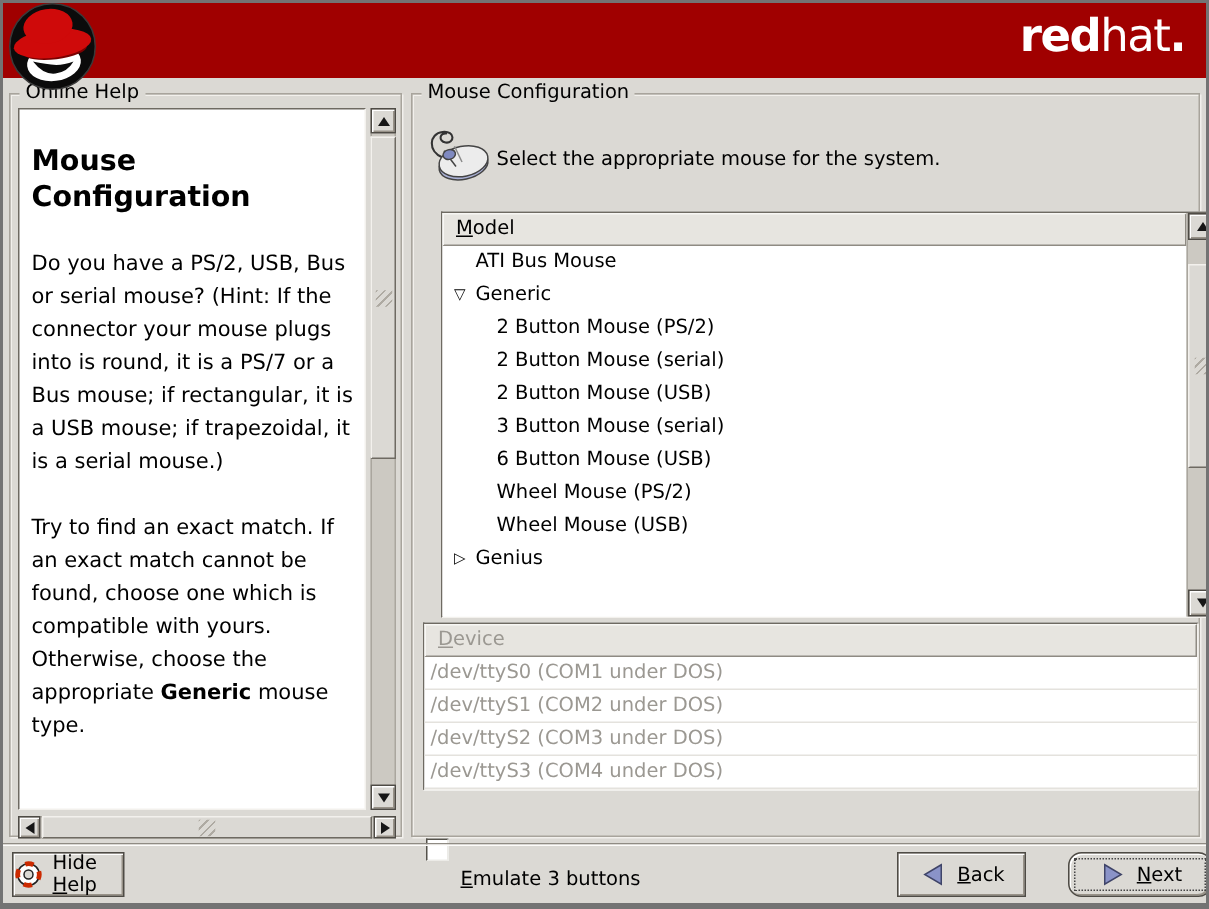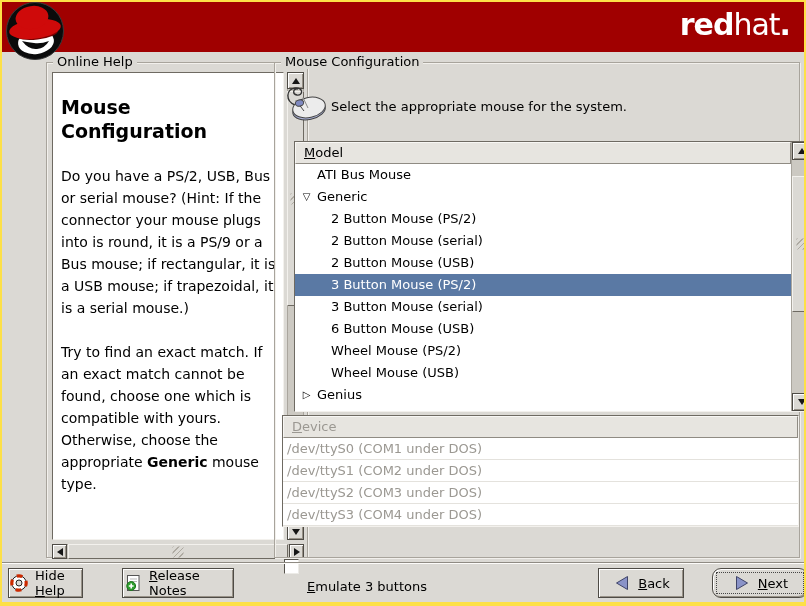--- a/index.html
+++ b/index.html
@@ -1,40 +1,40 @@
 <!DOCTYPE html>
 <html><head>
 <meta charset="utf-8">
 <style>
   * { margin:0; padding:0; box-sizing:border-box; }
   html,body { background:#000; }
   body { font-family:"DejaVu Sans","Liberation Sans",sans-serif; }
   .screen {
-    position:relative; width:806px; height:606px; background:#fde047;
+    position:relative; width:806px; height:606px; background:#737373;
     overflow:hidden;
   }
   .inner {
     position:absolute; left:2px; top:2px; width:802px; height:600px;
     background:#dbd9d4; overflow:hidden;
   }
   
   .banner { position:absolute; left:0; top:0; width:802px; height:50px; background:#a00000; }
   .logo { position:absolute; left:2px; top:-1px; width:62px; height:62px; z-index:5; }
   .wordmark { position:absolute; right:14px; top:5px; color:#fff; font-size:30px; letter-spacing:-1px; }
   .wordmark .b { font-weight:bold; }
   
   .frame {
     position:absolute; border:1px solid #a8a49c;
     box-shadow:inset 1px 1px 0 #f2f0ec, 1px 1px 0 #f2f0ec;
   }
   .frame-label {
     position:absolute; top:-9px; left:6px; background:#dbd9d4;
     padding:0 4px; font-size:13px; color:#000; white-space:nowrap;
   }
-  .frame-help  { left:4px;  top:60px; width:262px; height:496px;margin-left:40px; }
+  .frame-help  { left:4px;  top:60px; width:262px; height:496px; }
   .frame-main  { left:272px; top:60px; width:526px; height:496px; }
   
   .help-viewport {
     position:absolute; left:5px; top:9px; width:232px; height:468px;
     background:#fff; overflow:hidden;
     border:1px solid; border-color:#6e6a62 #f3f1ed #f3f1ed #6e6a62;
   }
   .help-content { padding:22px 6px 0 8px; color:#000; }
   .help-title { font-size:19px; font-weight:bold; line-height:24px; }
   .help-p { font-size:14px; line-height:22px; margin-top:22px; }
@@ -142,21 +142,21 @@
       <ellipse cx="31" cy="28" rx="26" ry="9.5" fill="#cf0a0a" transform="rotate(-7 31 28)"></ellipse>
       <ellipse cx="28" cy="16.5" rx="16.5" ry="11.5" fill="#cf0a0a" transform="rotate(-9 28 16.5)"></ellipse>
     </svg>
 
     <div class="frame frame-help">
       <span class="frame-label">Online Help</span>
 
       <div class="help-viewport">
         <div class="help-content">
           <div class="help-title">Mouse Configuration</div>
-          <div class="help-p">Do you have a PS/2, USB, Bus or serial mouse? (Hint: If the connector your mouse plugs into is round, it is a PS/9 or a Bus mouse; if rectangular, it is a USB mouse; if trapezoidal, it is a serial mouse.)</div>
+          <div class="help-p">Do you have a PS/2, USB, Bus or serial mouse? (Hint: If the connector your mouse plugs into is round, it is a PS/7 or a Bus mouse; if rectangular, it is a USB mouse; if trapezoidal, it is a serial mouse.)</div>
           <div class="help-p"><span>Try to find an exact match. If an exact match cannot be found, choose one which is compatible with yours. Otherwise, choose the appropriate </span><span class="b">Generic</span><span> mouse type.</span></div>
 
         </div>
       </div>
 
       <div class="sb help-vsb">
         <div class="sbtn up">
             <span class="tri-up"></span>
           </div>
         <div class="thumb">
@@ -194,21 +194,20 @@
       <div class="instruction">Select the appropriate mouse for the system.</div>
 
       <div class="listbox model-list">
         <div class="model-main">
           <div class="list-header"><span class="u">M</span><span>odel</span></div>
           <div class="trow ind1"><span>ATI Bus Mouse</span></div>
           <div class="trow ind1"><span class="expander">▽</span><span>Generic</span></div>
           <div class="trow ind2"><span>2 Button Mouse (PS/2)</span></div>
           <div class="trow ind2"><span>2 Button Mouse (serial)</span></div>
           <div class="trow ind2"><span>2 Button Mouse (USB)</span></div>
-          <div class="trow ind2 sel"><span>3 Button Mouse (PS/2)</span></div>
           <div class="trow ind2"><span>3 Button Mouse (serial)</span></div>
           <div class="trow ind2"><span>6 Button Mouse (USB)</span></div>
           <div class="trow ind2"><span>Wheel Mouse (PS/2)</span></div>
           <div class="trow ind2"><span>Wheel Mouse (USB)</span></div>
           <div class="trow ind1"><span class="expander">▷</span><span>Genius</span></div>
         </div>
         <div class="model-vsb">
           <div class="sbtn up">
               <span class="tri-up"></span>
             </div>
@@ -239,29 +238,20 @@
 
     <div class="pushbtn btn-hide-help">
       <svg class="icon16" viewBox="0 0 20 20">
         <circle cx="10" cy="10" r="7.2" fill="#fff" stroke="#222"></circle>
         <circle cx="10" cy="10" r="7.2" fill="none" stroke="#cc2a00" stroke-width="3.2" stroke-dasharray="5.65 5.65" stroke-dashoffset="2.4"></circle>
         <circle cx="10" cy="10" r="3" fill="#dbd9d4" stroke="#222"></circle>
       </svg>
       <span><span>Hide </span><span class="u">H</span><span>elp</span></span>
     </div>
 
-    <div class="pushbtn btn-release">
-      <svg class="icon16" viewBox="0 0 20 20">
-        <rect x="4.5" y="2.5" width="11.5" height="15" fill="#fff" stroke="#555"></rect>
-        <path d="M7,6 h7 M7,8.5 h7 M7,11 h4" stroke="#b8b8b8" stroke-width="1"></path>
-        <circle cx="8.2" cy="13" r="4.4" fill="#2fa02f" stroke="#1b731b"></circle>
-        <path d="M8.2,10.6 v4.8 M5.8,13 h4.8" stroke="#fff" stroke-width="1.6"></path>
-      </svg>
-      <span><span class="u">R</span><span>elease Notes</span></span>
-    </div>
 
     <div class="pushbtn btn-back">
       <svg class="icon16" viewBox="0 0 20 20">
         <path d="M15.5,3.5 L4.5,10 L15.5,16.5 z" fill="#8a93c8" stroke="#3f4468"></path>
       </svg>
       <span><span class="u">B</span><span>ack</span></span>
     </div>
 
     <div class="pushbtn btn-next">
       <span class="focusring"></span>

